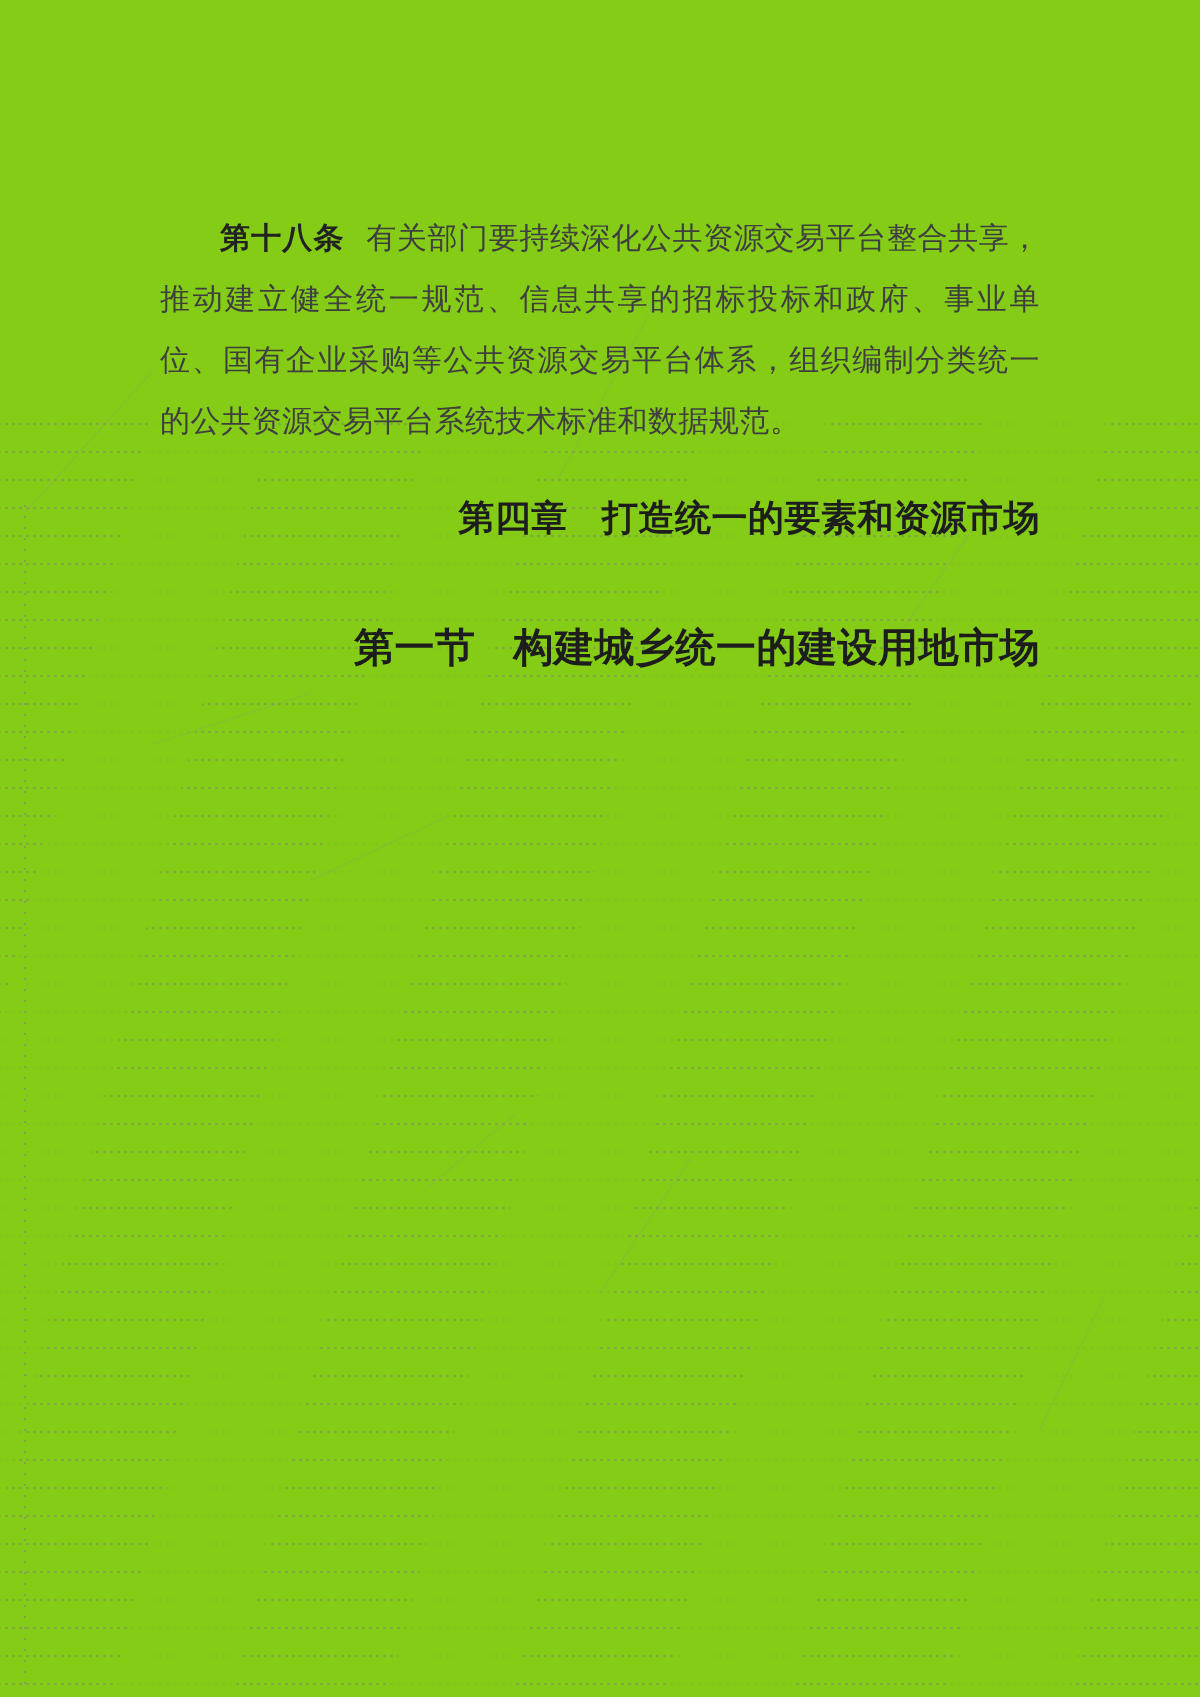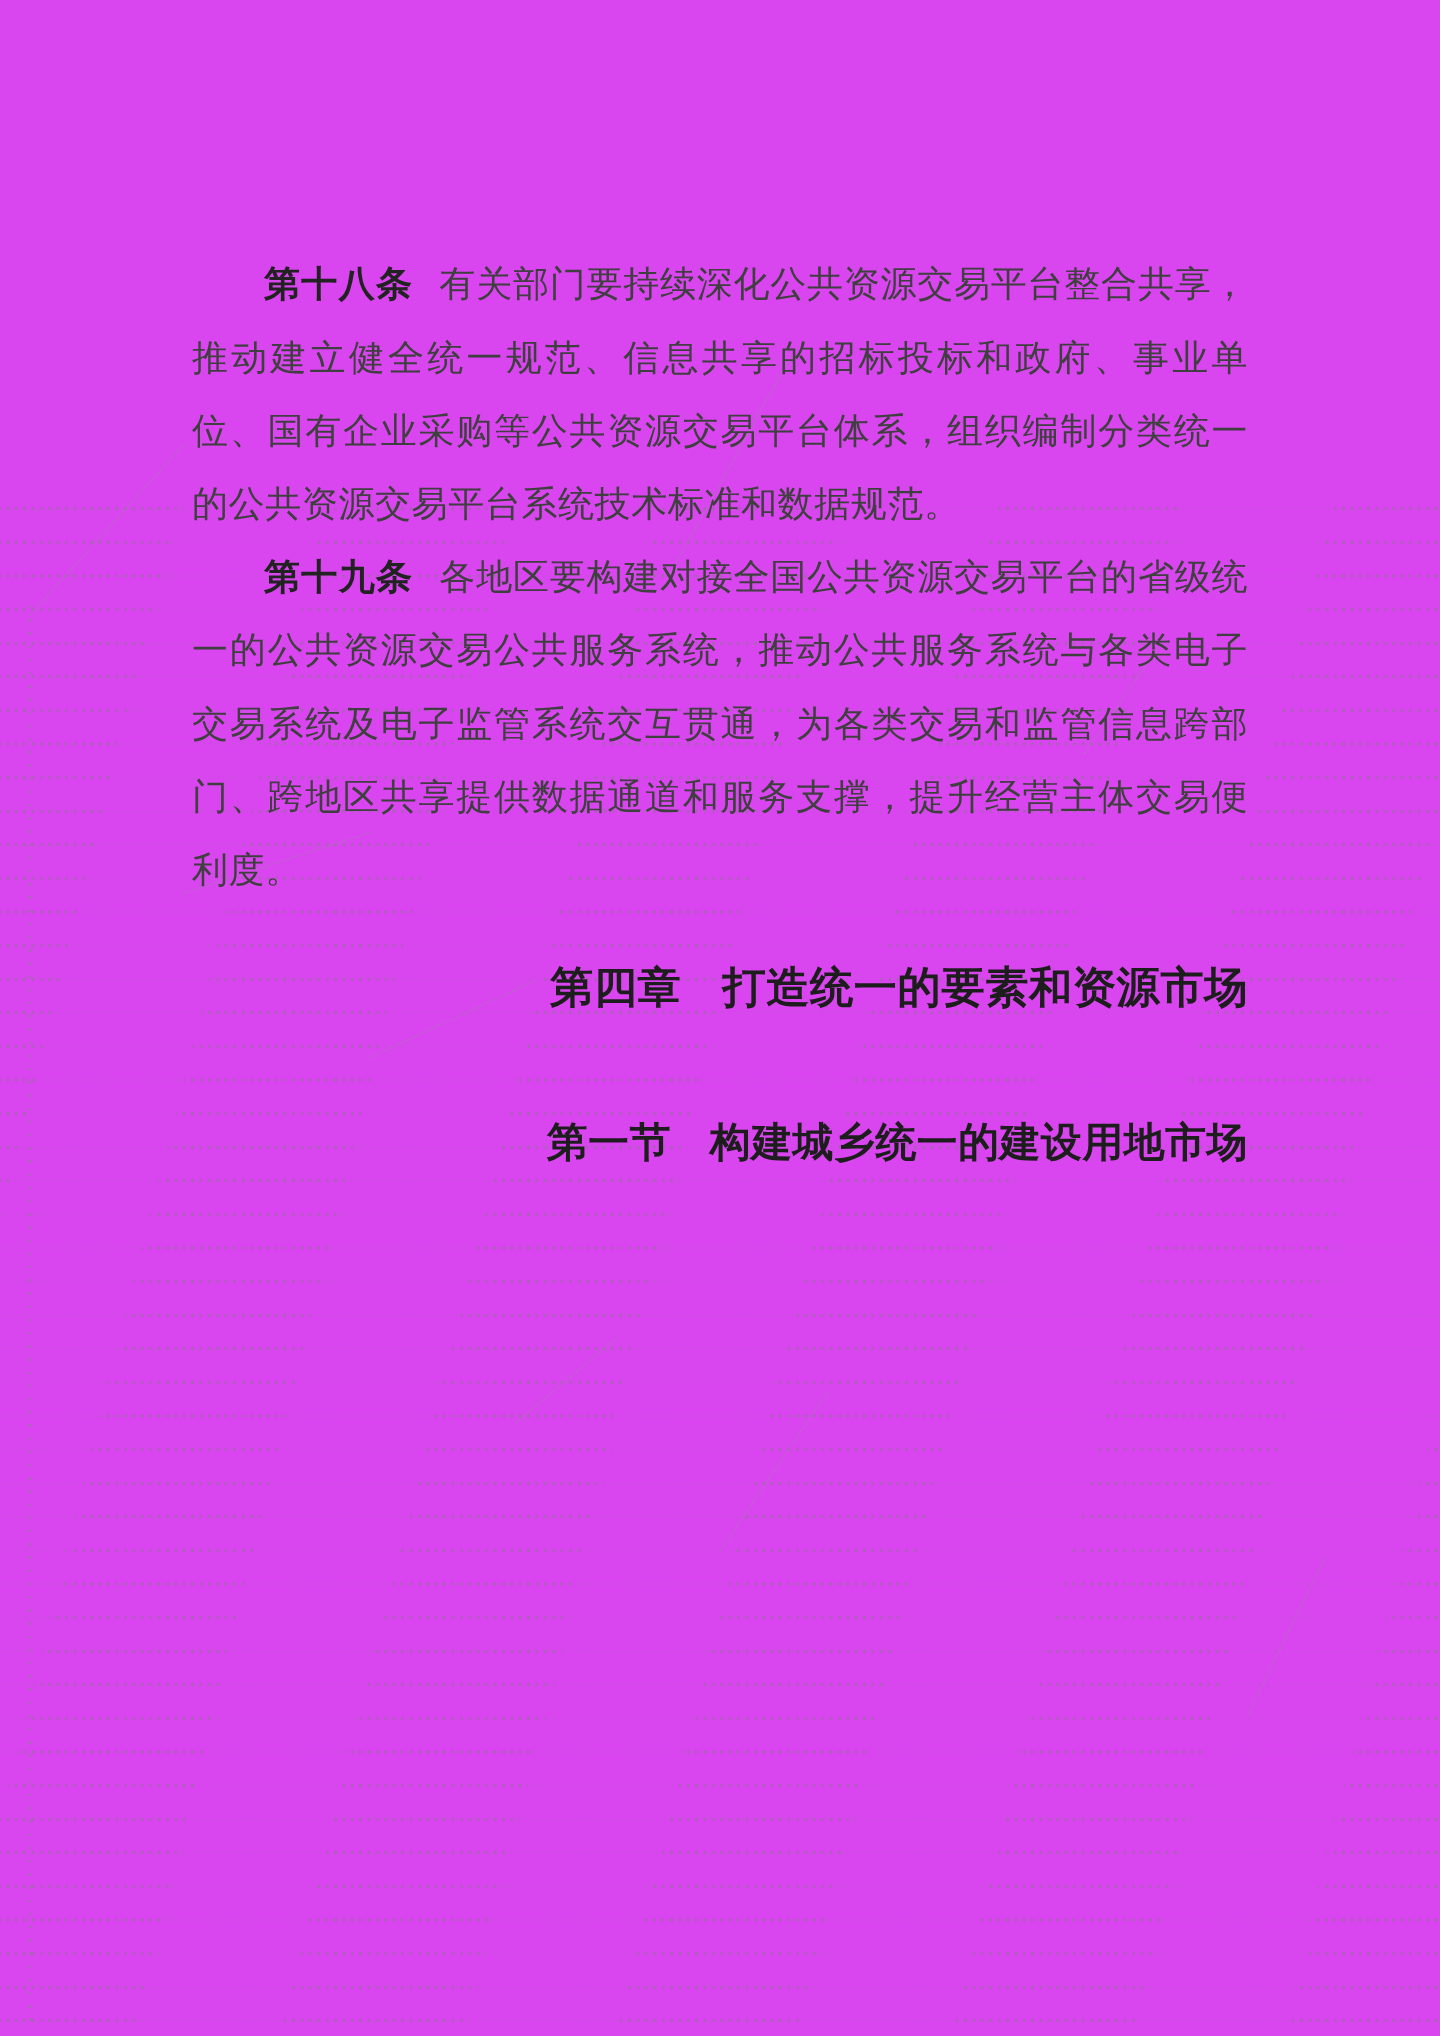--- a/index.html
+++ b/index.html
@@ -1,20 +1,20 @@
 <!DOCTYPE html>
 <html><head>
 <meta charset="utf-8">
 <style>
   html,body{margin:0;padding:0;background:#e8e8e8;}
   .page{
     position:relative;
     width:1200px;height:1697px;
     margin:0 auto;
-    background:#d946ef;
+    background:#84cc16;
     overflow:hidden;
     font-family:"Liberation Serif", serif;
   }
   
   .dots-overlay{
     position:absolute;left:0;top:400px;right:0;bottom:0;
     background-image:radial-gradient(circle, rgba(125,125,125,.50) .9px, rgba(125,125,125,0) 1.6px);
     background-size:7px 28px;
     background-position:3px 10px;
     -webkit-mask-image:repeating-linear-gradient(104deg, #000 0 150px, rgba(0,0,0,.22) 150px 270px);
@@ -64,21 +64,21 @@
   .chapter,.section{
     margin:0;
     text-align:right;
     text-indent:0;
     font-family:"Liberation Sans", sans-serif;
     font-weight:700;
     color:#1d1d1d;
     line-height:61px;
   }
   .chapter{font-size:36px;margin-top:36px;}
-  .section{font-size:34px;margin-top:69px;}
+  .section{font-size:40px;margin-top:69px;}
   .chapter + .section{}
   .p20{margin-top:57px;}
   .hsp{display:inline-block;width:.95em;}
 </style>
 </head>
 <body>
 
 <div class="page">
 
   <div class="dots-overlay"></div>
@@ -89,21 +89,20 @@
   <div class="artifact a4"></div>
   <div class="artifact a5"></div>
   <div class="artifact a6"></div>
   <div class="artifact a7"></div>
   <div class="artifact a8"></div>
 
   <div class="content">
 
     <p class="article"><span class="art-head">第十八条</span><span>有关部门要持续深化公共资源交易平台整合共享，推动建立健全统一规范、信息共享的招标投标和政府、事业单位、国有企业采购等公共资源交易平台体系，组织编制分类统一的公共资源交易平台系统技术标准和数据规范。</span></p>
 
-    <p class="article"><span class="art-head">第十九条</span><span>各地区要构建对接全国公共资源交易平台的省级统一的公共资源交易公共服务系统，推动公共服务系统与各类电子交易系统及电子监管系统交互贯通，为各类交易和监管信息跨部门、跨地区共享提供数据通道和服务支撑，提升经营主体交易便利度。</span></p>
 
     <h2 class="chapter"><span>第四章</span><span class="hsp"></span><span>打造统一的要素和资源市场</span></h2>
 
     <h3 class="section"><span>第一节</span><span class="hsp"></span><span>构建城乡统一的建设用地市场</span></h3>
 
 
 
   </div>
 </div>
 

